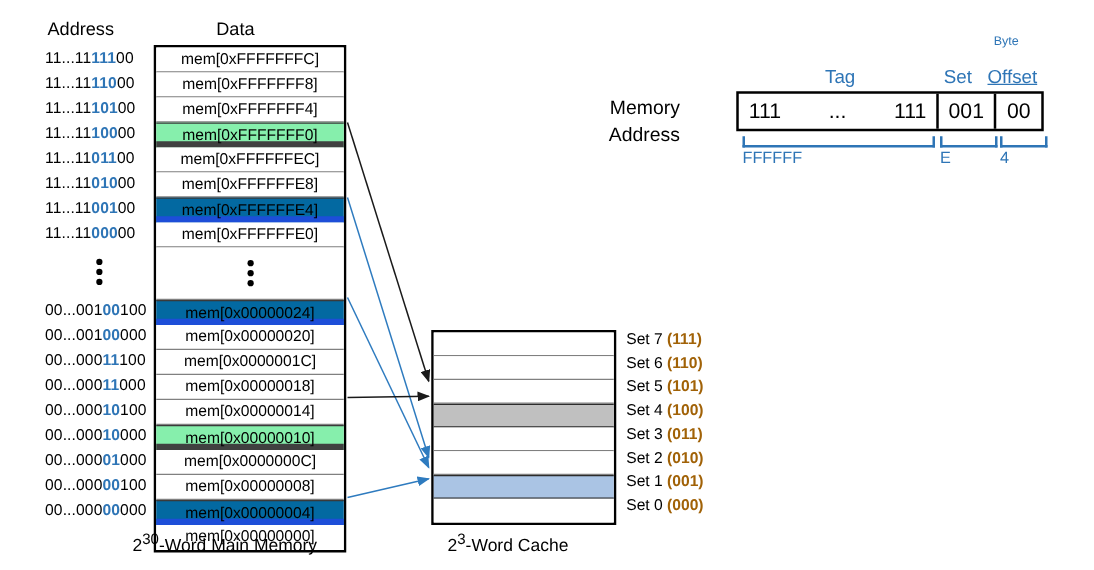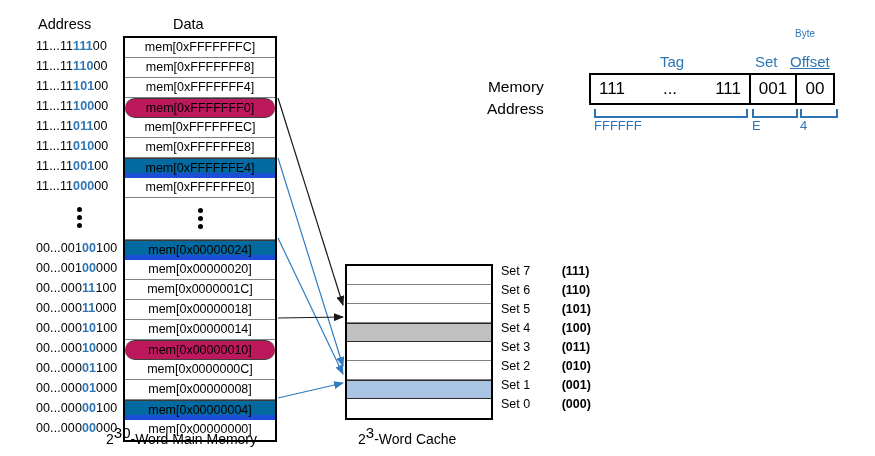--- a/index.html
+++ b/index.html
@@ -47,47 +47,47 @@
   .mem-row{
     height:20px;line-height:19px;
     border-bottom:1px solid #808080;
     box-sizing:border-box;
     text-align:center;
     font-size:12.5px;
     background:#fff;
   }
   .mem-row:last-child{border-bottom:none;}
   .mem-row.gapr{height:42px;border-bottom:1px solid #808080;}
-  .mem-row.gray{background:#be185d;border-top:1px solid #3a3a3a;border-bottom:1px solid #404040;border-radius:10px;}
+  .mem-row.gray{background:#86efac;border-top:1px solid #3a3a3a;border-bottom:5px solid #404040;}
   .mem-row.blue{background:#0369a1;border-top:1px solid #3a3a3a;border-bottom:5px solid #1d4ed8;}
   .mem-row .vdots{height:40px;}
 
   
   #cache-table{
     left:345px;top:264px;width:148px;
     border:2px solid #000;box-sizing:border-box;background:#fff;
   }
   .cache-row{
     height:19px;border-bottom:1px solid #808080;box-sizing:border-box;background:#fff;
   }
   .cache-row:last-child{border-bottom:none;}
   .cache-row.gray{background:#c0c0c0;border-top:1px solid #2b2b2b;border-bottom:1px solid #2b2b2b;}
   .cache-row.blue{background:#aac4e4;border-top:1px solid #2b2b2b;border-bottom:1px solid #2b2b2b;}
 
   
   #set-labels{left:501px;top:262px;}
   .set-label{
     height:19px;line-height:19px;font-size:12.5px;white-space:nowrap;
   }
-  .set-label .bits{color:#000000;font-weight:bold;margin-left:28px;}
+  .set-label .bits{color:#a16207;font-weight:bold;}
 
   
   #cap-mem{left:106px;top:424px;font-size:14px;white-space:nowrap;}
   #cap-cache{left:358px;top:424px;font-size:14px;white-space:nowrap;}
-  sup{font-size:15px;vertical-align:super;}
+  sup{font-size:12px;vertical-align:super;}
 
   
   #ma-label{left:487px;top:76px;font-size:15.5px;line-height:22px;text-align:right;}
   #ma-tag{left:660px;top:53px;font-size:15px;color:#2e75b6;}
   #ma-set{left:755px;top:53px;font-size:15px;color:#2e75b6;}
   #ma-byte{left:795px;top:28px;font-size:10px;color:#2e75b6;}
   #ma-offset{left:790px;top:53px;font-size:15px;color:#2e75b6;text-decoration:underline;}
 
   #ma-box{
     left:589px;top:73px;height:32px;
@@ -128,21 +128,20 @@
         <i></i>
         <i></i>
       </span>
     </div>
     <div class="addr-row"><span class="k">00...001</span><span class="b">00</span><span class="k">100</span></div>
     <div class="addr-row"><span class="k">00...001</span><span class="b">00</span><span class="k">000</span></div>
     <div class="addr-row"><span class="k">00...000</span><span class="b">11</span><span class="k">100</span></div>
     <div class="addr-row"><span class="k">00...000</span><span class="b">11</span><span class="k">000</span></div>
     <div class="addr-row"><span class="k">00...000</span><span class="b">10</span><span class="k">100</span></div>
     <div class="addr-row"><span class="k">00...000</span><span class="b">10</span><span class="k">000</span></div>
-    <div class="addr-row"><span class="k">00...000</span><span class="b">01</span><span class="k">100</span></div>
     <div class="addr-row"><span class="k">00...000</span><span class="b">01</span><span class="k">000</span></div>
     <div class="addr-row"><span class="k">00...000</span><span class="b">00</span><span class="k">100</span></div>
     <div class="addr-row"><span class="k">00...000</span><span class="b">00</span><span class="k">000</span></div>
   </div>
 
 <div class="abs" id="mem-table">
     <div class="mem-row">mem[0xFFFFFFFC]</div>
     <div class="mem-row">mem[0xFFFFFFF8]</div>
     <div class="mem-row">mem[0xFFFFFFF4]</div>
     <div class="mem-row gray">mem[0xFFFFFFF0]</div>

